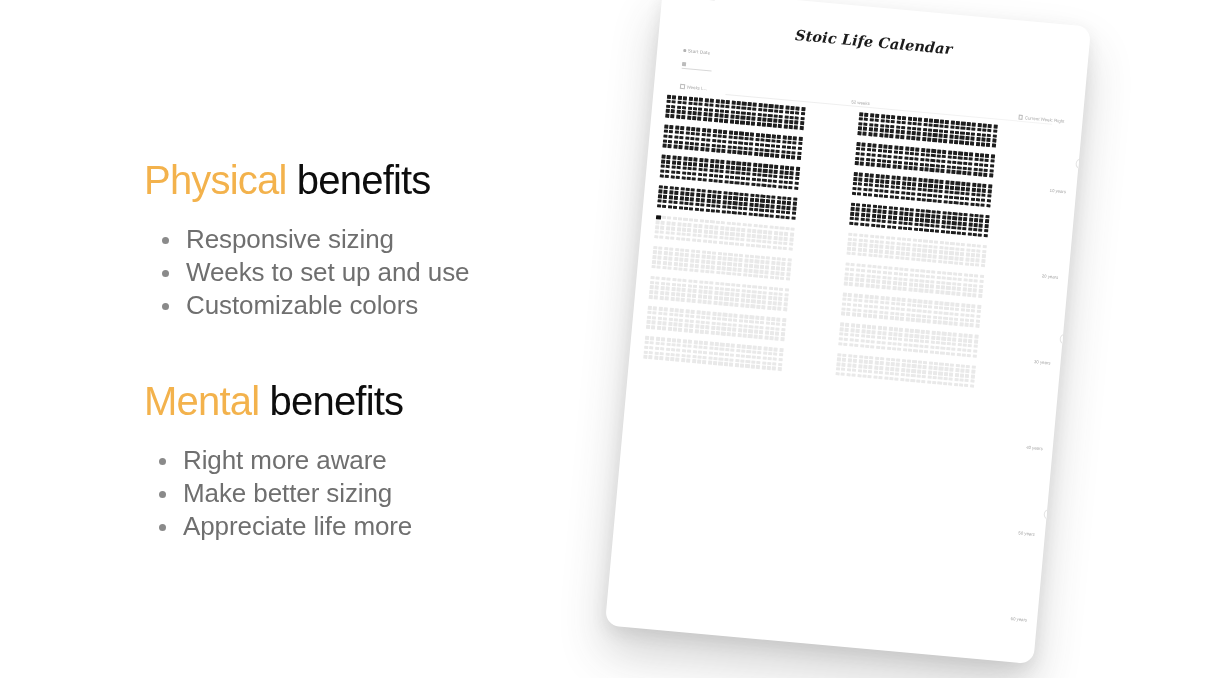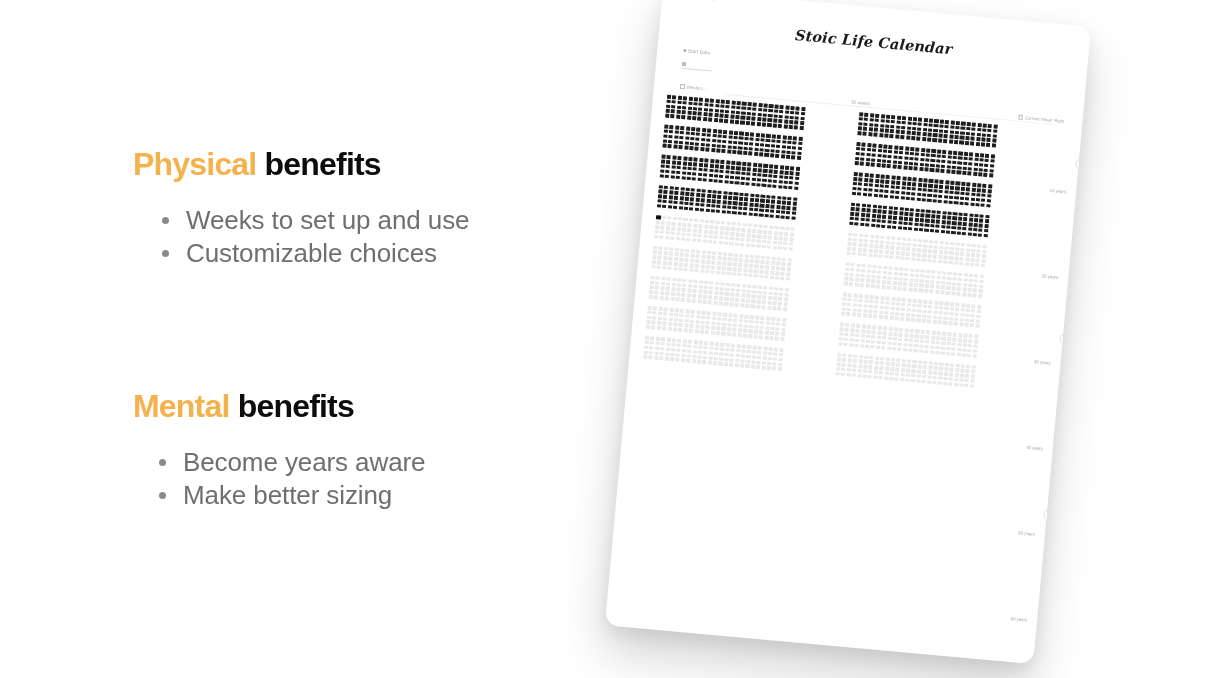--- a/index.html
+++ b/index.html
@@ -9,25 +9,25 @@
     background:#ffffff;
     font-family:"Liberation Sans",sans-serif;
     -webkit-font-smoothing:antialiased;
   }
 
   
   .copy-panel{position:absolute;left:0;top:0;width:600px;height:678px;}
 
   .benefit-section{position:absolute;left:133px;}
   .benefit-section.physical{top:148px;}
-  .benefit-section.mental{top:390px;}
+  .benefit-section.mental{top:369px;}
 
   .benefit-heading{
-    font-size:32px;font-weight:bold;line-height:1.05;
-    letter-spacing:-0.8px;white-space:nowrap;margin:0;
+    font-size:40px;font-weight:normal;line-height:1.05;
+    letter-spacing:-0.8px;white-space:nowrap;margin:11px;
     color:#111111;
   }
   .benefit-heading .accent{color:#F3B24C;}
   .benefit-heading .plain{color:#0d0d0d;}
 
   .benefit-list{
     list-style:none;margin:0;padding:0;
     margin-top:22px;margin-left:27px;
   }
   .benefit-list li{
@@ -155,30 +155,32 @@
   }
 </style>
 </head>
 <body>
 
 <div class="copy-panel">
 
   <div class="benefit-section physical">
     <h2 class="benefit-heading"><span class="accent">Physical</span><span class="plain"> benefits</span></h2>
     <ul class="benefit-list">
+      <li><span class="dot"></span><span>Responsive sizing</span></li>
       <li><span class="dot"></span><span>Weeks to set up and use</span></li>
-      <li><span class="dot"></span><span>Customizable choices</span></li>
+      <li><span class="dot"></span><span>Customizable colors</span></li>
     </ul>
   </div>
 
   <div class="benefit-section mental">
     <h2 class="benefit-heading"><span class="accent">Mental</span><span class="plain"> benefits</span></h2>
     <ul class="benefit-list">
-      <li><span class="dot"></span><span>Become years aware</span></li>
+      <li><span class="dot"></span><span>Right more aware</span></li>
       <li><span class="dot"></span><span>Make better sizing</span></li>
+      <li><span class="dot"></span><span>Appreciate life more</span></li>
     </ul>
   </div>
 
 </div>
 
 <div class="mockup-stage">
   <div class="device-card">
 
     <div class="card-topbar">
 

